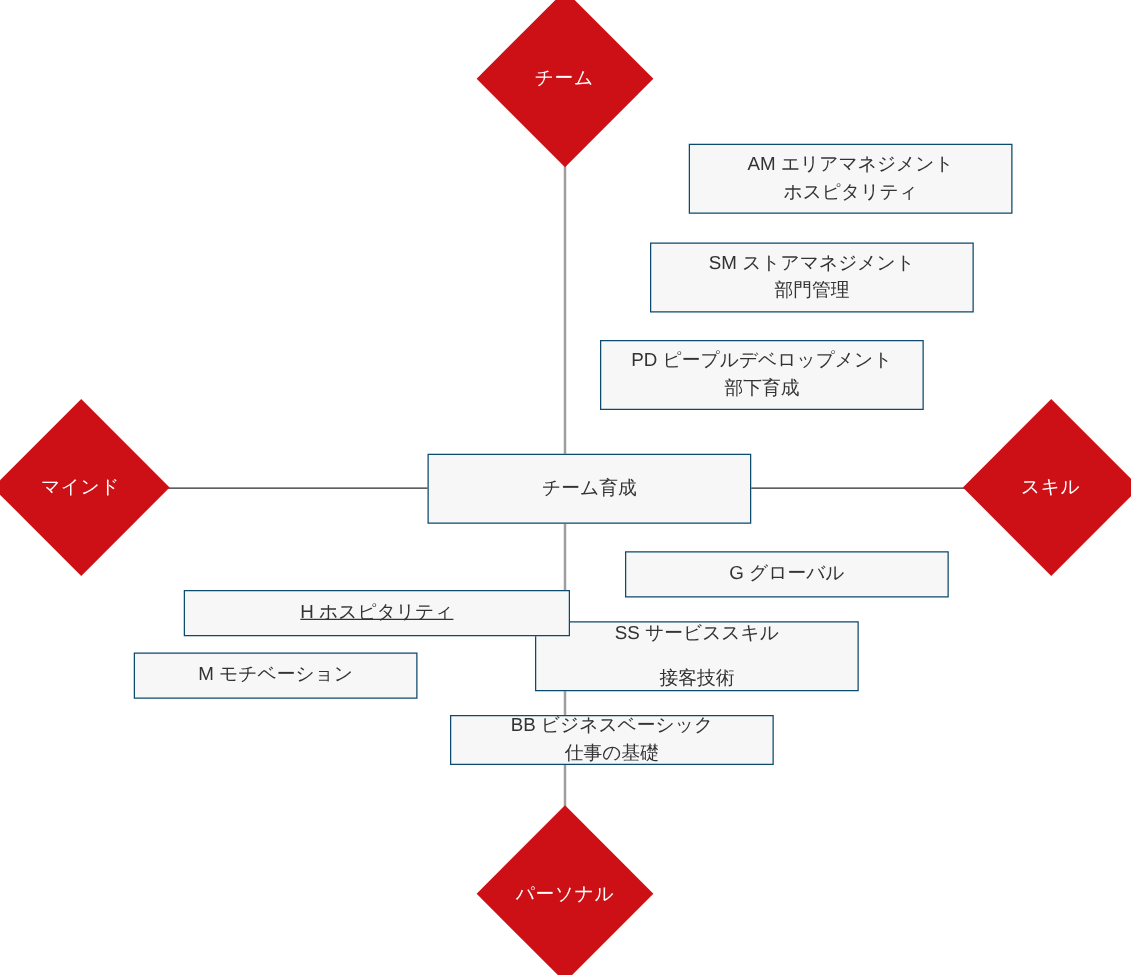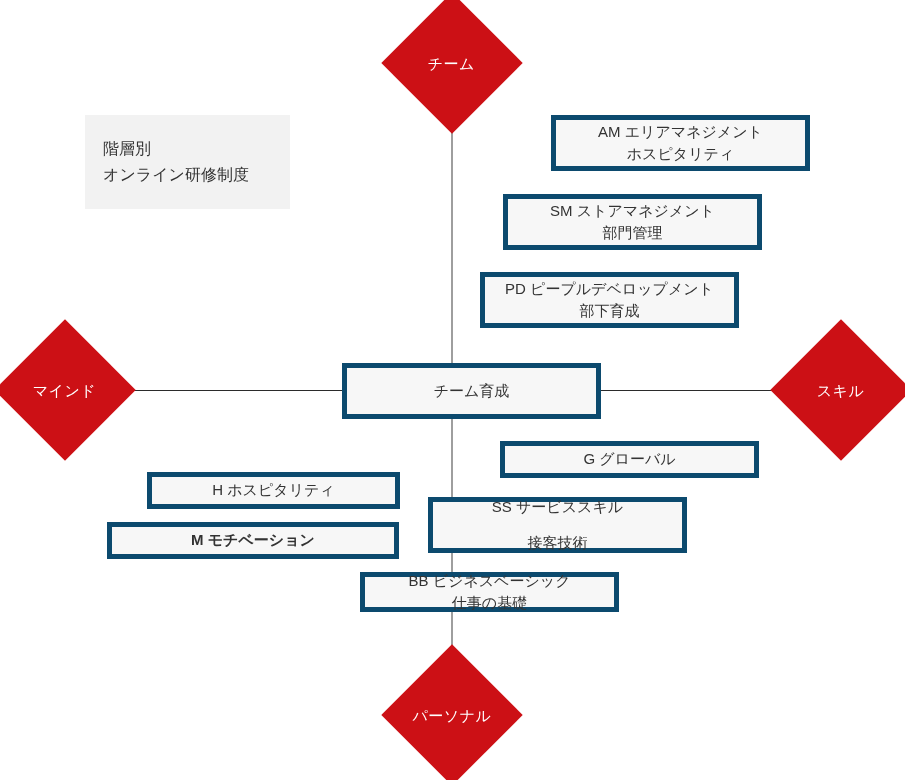--- a/index.html
+++ b/index.html
@@ -50,21 +50,21 @@
     white-space: nowrap;
     line-height: 1;
     font-weight: 400;
   }
 
   
   .box {
     position: absolute;
     box-sizing: border-box;
     background: #f7f7f7;
-    border: 5px solid #0c4a6e;
+    border: 1px solid #0c4a6e;
     display: flex;
     flex-direction: column;
     align-items: center;
     justify-content: center;
     color: #333333;
     font-size: 15px;
     line-height: 1.5;
     text-align: center;
     white-space: nowrap;
   }
@@ -103,31 +103,27 @@
   </div>
 
   <div class="diamond" style="left:791px; top:340px; background:#CC1015;">
     <span class="dlabel">スキル</span>
   </div>
 
   <div class="diamond" style="left:402px; top:665px; background:#CC1015;">
     <span class="dlabel">パーソナル</span>
   </div>
 
-  <div class="title-panel" style="left:85px; top:115px; width:205px; height:94px;">
-    <span>階層別</span>
-    <span>オンライン研修制度</span>
-  </div>
 
   <div class="box" style="left:551px; top:115px; width:259px; height:56px;">
     <span>AM エリアマネジメント</span>
     <span class="l2">ホスピタリティ</span>
   </div>
 
-  <div class="box" style="left:503px; top:194px; width:259px; height:56px;">
+  <div class="box" style="left:520px; top:194px; width:259px; height:56px;">
     <span>SM ストアマネジメント</span>
     <span class="l2">部門管理</span>
   </div>
 
   <div class="box" style="left:480px; top:272px; width:259px; height:56px;">
     <span>PD ピープルデベロップメント</span>
     <span class="l2">部下育成</span>
   </div>
 
   <div class="box" style="left:342px; top:363px; width:259px; height:56px;">
@@ -136,25 +132,25 @@
 
   <div class="box" style="left:480px; top:441px; width:259px; height:37px;margin-left:20px;">
     <span>G グローバル</span>
   </div>
 
   <div class="box" style="left:428px; top:497px; width:259px; height:56px;gap:14px;">
     <span>SS サービススキル</span>
     <span class="l2">接客技術</span>
   </div>
 
-  <div class="box" style="left:147px; top:472px; width:253px; height:37px;">
+  <div class="box" style="left:147px; top:472px; width:309px; height:37px;text-decoration:underline;">
     <span>H ホスピタリティ</span>
   </div>
 
-  <div class="box" style="left:107px; top:522px; width:292px; height:37px;font-weight:bold;">
+  <div class="box" style="left:107px; top:522px; width:227px; height:37px;">
     <span>M モチベーション</span>
   </div>
 
   <div class="box" style="left:360px; top:572px; width:259px; height:40px;">
     <span>BB ビジネスベーシック</span>
     <span class="l2">仕事の基礎</span>
   </div>
 
 </div>
 

